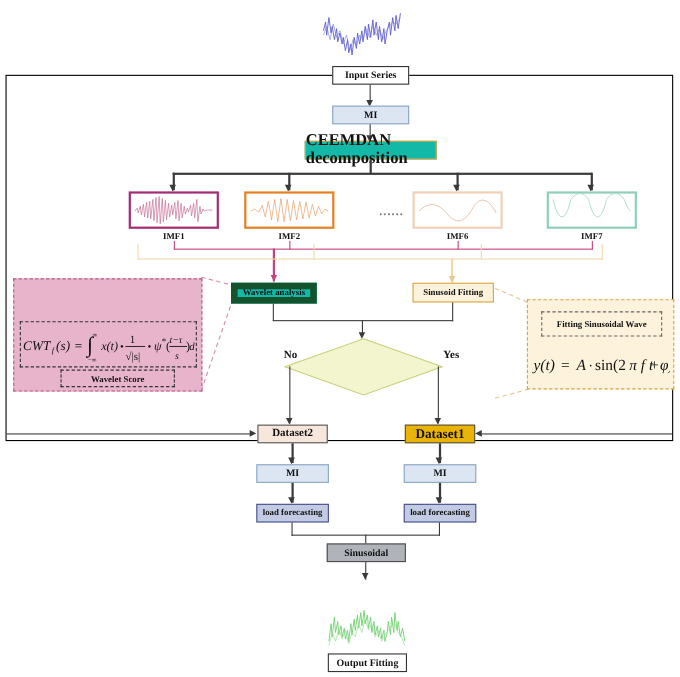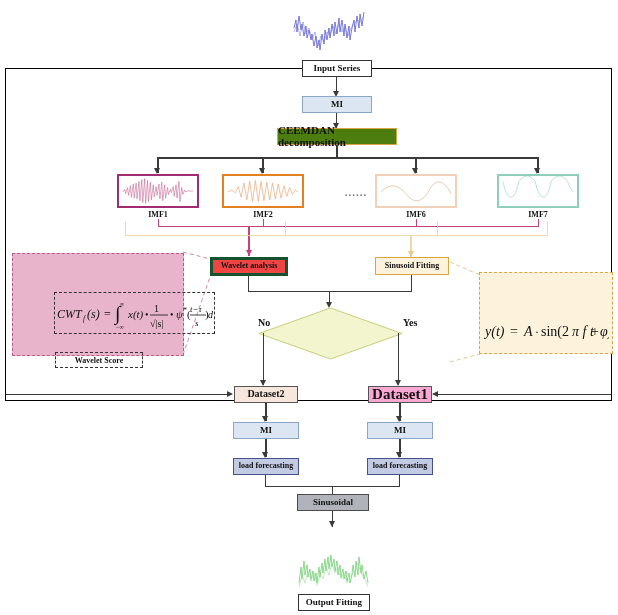--- a/index.html
+++ b/index.html
@@ -6,25 +6,25 @@
   body{width:618px;height:615px;font-family:"Liberation Serif",serif;}
   #stage{position:relative;width:618px;height:615px;overflow:hidden;background:#fff;}
 
   .node{position:absolute;box-sizing:border-box;display:flex;align-items:center;
         justify-content:center;text-align:left;font-weight:bold;color:#111;
         font-family:"Liberation Serif",serif;line-height:1.05;}
 
   
   .b-input   {background:#ffffff;border:1px solid #333;font-size:9px;}
   .b-mi      {background:#dbe6f2;border:1px solid #8aa6c4;font-size:9px;}
-  .b-ceemdan {background:#4d7c0f;border:1px solid #d9a441;font-size:11px;}
-  .b-wavelet {background:#ef4444;border:3px solid #14532d;font-size:8px;color:#111;}
+  .b-ceemdan {background:#14b8a6;border:1px solid #d9a441;font-size:15px;}
+  .b-wavelet {background:#14b8a6;border:6px solid #14532d;font-size:8px;color:#111;}
   .b-sinus   {background:#fdf3dc;border:1px solid #d9a441;font-size:8px;}
   .b-ds2     {background:#f6e6dc;border:1px solid #555;font-size:10px;}
-  .b-ds1     {background:#f9a8d4;border:1px solid #555;font-size:15px;}
+  .b-ds1     {background:#eab308;border:1px solid #555;font-size:12px;}
   .b-load    {background:#c2cbe3;border:1px solid #46508a;font-size:8px;}
   .b-comb    {background:#b0b3ba;border:1px solid #4b4b4b;font-size:9px;}
 
   .imf{position:absolute;box-sizing:border-box;background:#fff;}
   .imf1{border:2px solid #a32b73;}
   .imf2{border:2px solid #e4801f;}
   .imf6{border:2px solid #f0d0b8;}
   .imf7{border:2px solid #8fcfb8;}
   .imf svg{display:block;width:100%;height:100%;}
   .imflabel{position:absolute;font:bold 8px "Liberation Serif",serif;color:#111;
@@ -61,21 +61,21 @@
   
   .panel{position:absolute;box-sizing:border-box;}
   .panel-pink{background:#e8b4cb;border:1px dashed #b85c8a;}
   .panel-tan {background:#fdf3dc;border:1px dashed #d9a441;}
   .subbox{position:absolute;box-sizing:border-box;display:flex;align-items:center;
           justify-content:center;text-align:center;font:bold 8px "Liberation Serif",serif;color:#111;}
   .subbox-pink{border:1.5px dashed #333;}
   .subbox-tan{border:1.5px dashed #666;}
   .formula{position:absolute;box-sizing:border-box;display:flex;align-items:center;
            justify-content:center;font-family:"Liberation Serif",serif;color:#111;}
-  .formula-box{border:1.5px dashed #333;margin-left:36px;}
+  .formula-box{border:1.5px dashed #333;}
   .sig{position:absolute;}
   .sig svg{display:block;}
   .leader{position:absolute;overflow:visible;}
 </style>
 </head>
 <body>
 
 <div id="stage">
 
   <div class="frame" style="left:5px;top:68px;width:607px;height:333px;"></div>
@@ -207,28 +207,29 @@
       <text x="127" y="19" font-family="Liberation Serif, serif" font-size="8" fill="#111">*</text>
       <text x="131" y="24" font-family="Liberation Serif, serif" font-size="11" fill="#111">(</text>
       <text x="134" y="18" font-family="Liberation Serif, serif" font-size="9" font-style="italic" fill="#111">t−τ</text>
       <line x1="134" y1="21" x2="150" y2="21" stroke="#111" stroke-width="0.8"></line>
       <text x="139" y="32" font-family="Liberation Serif, serif" font-size="9" font-style="italic" fill="#111">s</text>
       <text x="149" y="24" font-family="Liberation Serif, serif" font-size="11" fill="#111">)</text>
       <text x="152" y="24" font-family="Liberation Serif, serif" font-size="10" font-style="italic" fill="#111">dt</text>
     </svg>
   </div>
 
-  <div class="subbox subbox-pink" style="left:55px;top:352px;width:88px;height:16px;">Wavelet Score</div>
+  <div class="subbox subbox-pink" style="left:55px;top:336px;width:104px;height:16px;">Wavelet Score</div>
 
   <svg class="leader" style="left:440px;top:250px;width:180px;height:115px;">
     <line x1="10" y1="12" x2="40" y2="25" stroke="#e4c68d" stroke-width="1" stroke-dasharray="4,3"></line>
     <line x1="10" y1="112" x2="40" y2="104" stroke="#e4c68d" stroke-width="1" stroke-dasharray="4,3"></line>
   </svg>
 
   <div class="panel panel-tan" style="left:479px;top:272px;width:134px;height:82px;"></div>
+  <div class="subbox subbox-tan" style="left:492px;top:283px;width:110px;height:23px;">Fitting Sinusoidal Wave</div>
   <div class="formula" style="left:483px;top:316px;width:126px;height:28px;">
     <svg width="126" height="26" viewBox="0 0 126 26" aria-hidden="true">
       <text x="2" y="19" font-family="Liberation Serif, serif" font-size="14" font-style="italic" fill="#111">y(t)</text>
       <text x="27" y="19" font-family="Liberation Serif, serif" font-size="14" fill="#111">=</text>
       <text x="41" y="19" font-family="Liberation Serif, serif" font-size="14" font-style="italic" fill="#111">A</text>
       <text x="52" y="19" font-family="Liberation Serif, serif" font-size="12" fill="#111">·</text>
       <text x="58" y="19" font-family="Liberation Serif, serif" font-size="14" fill="#111">sin(2</text>
       <text x="89" y="19" font-family="Liberation Serif, serif" font-size="14" font-style="italic" fill="#111">π f t</text>
       <text x="108" y="19" font-family="Liberation Serif, serif" font-size="14" fill="#111">+</text>
       <text x="117" y="19" font-family="Liberation Serif, serif" font-size="14" font-style="italic" fill="#111">φ)</text>

